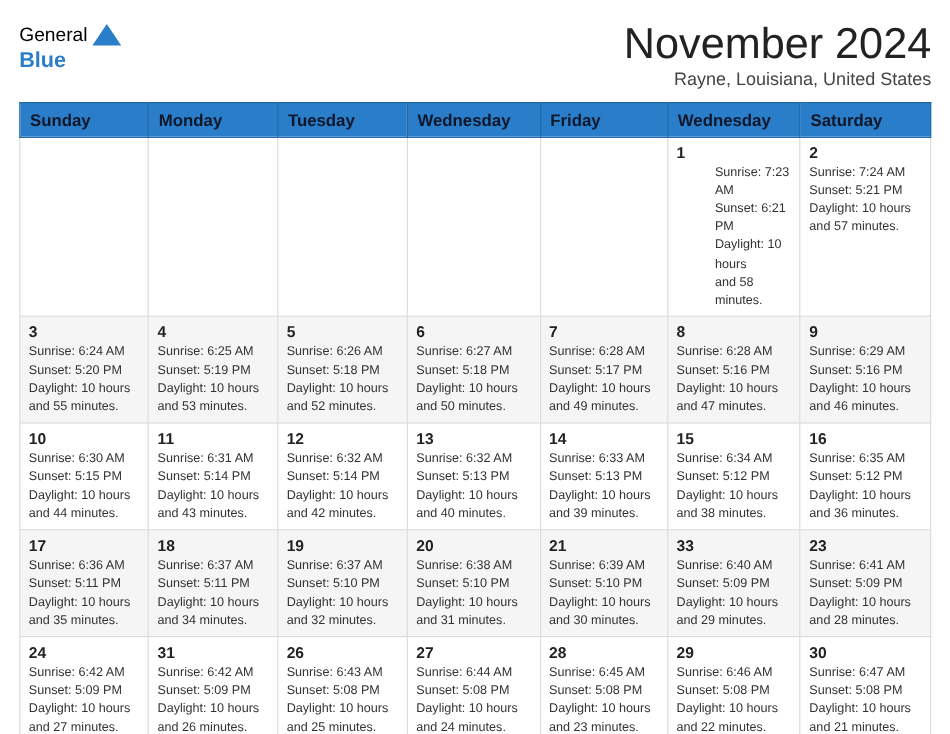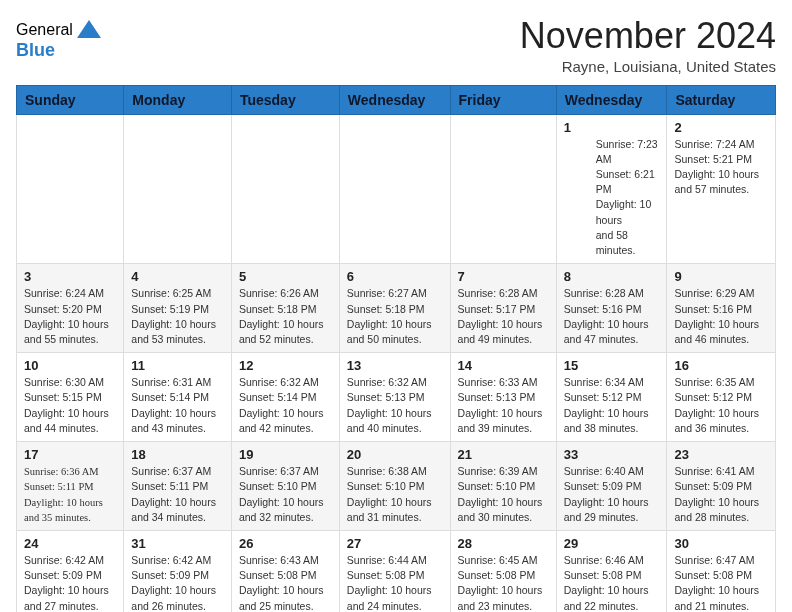--- a/index.html
+++ b/index.html
@@ -243,21 +243,21 @@
             <span class="day-number">16</span>
             <div class="day-info" style="white-space: pre-line;">Sunrise: 6:35 AM
 Sunset: 5:12 PM
 Daylight: 10 hours
 and 36 minutes.</div>
           </td>
         </tr>
         <tr>
           <td>
             <span class="day-number">17</span>
-            <div class="day-info" style="white-space: pre-line; font-family: Liberation Serif, serif;">Sunrise: 6:36 AM
+            <div class="day-info" style="white-space: pre-line;">Sunrise: 6:36 AM
 Sunset: 5:11 PM
 Daylight: 10 hours
 and 35 minutes.</div>
           </td>
           <td>
             <span class="day-number">18</span>
             <div class="day-info" style="white-space: pre-line;">Sunrise: 6:37 AM
 Sunset: 5:11 PM
 Daylight: 10 hours
 and 34 minutes.</div>

